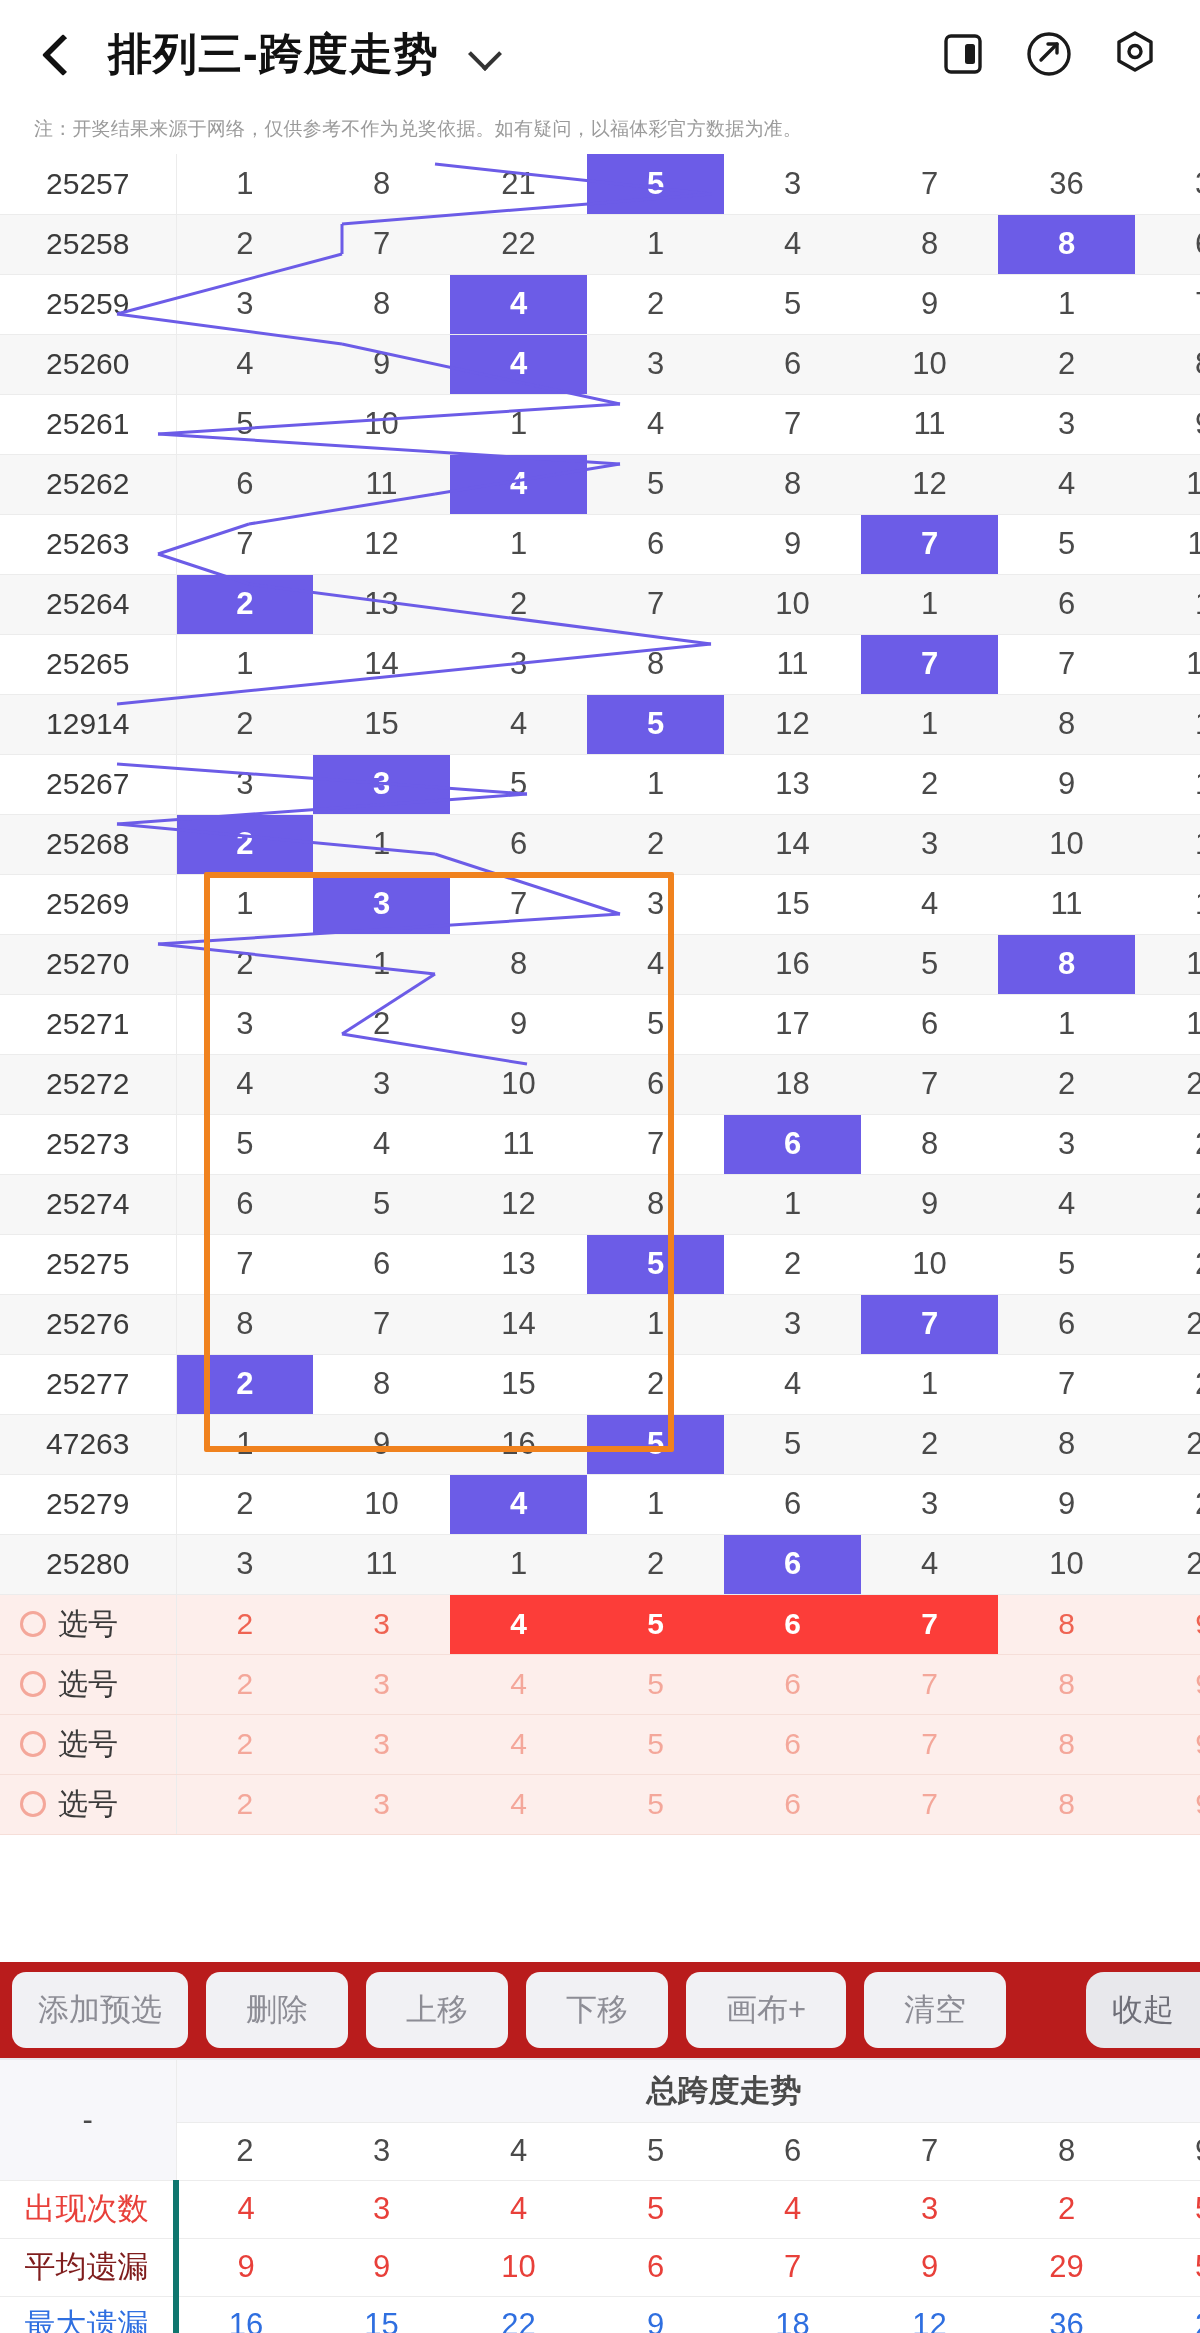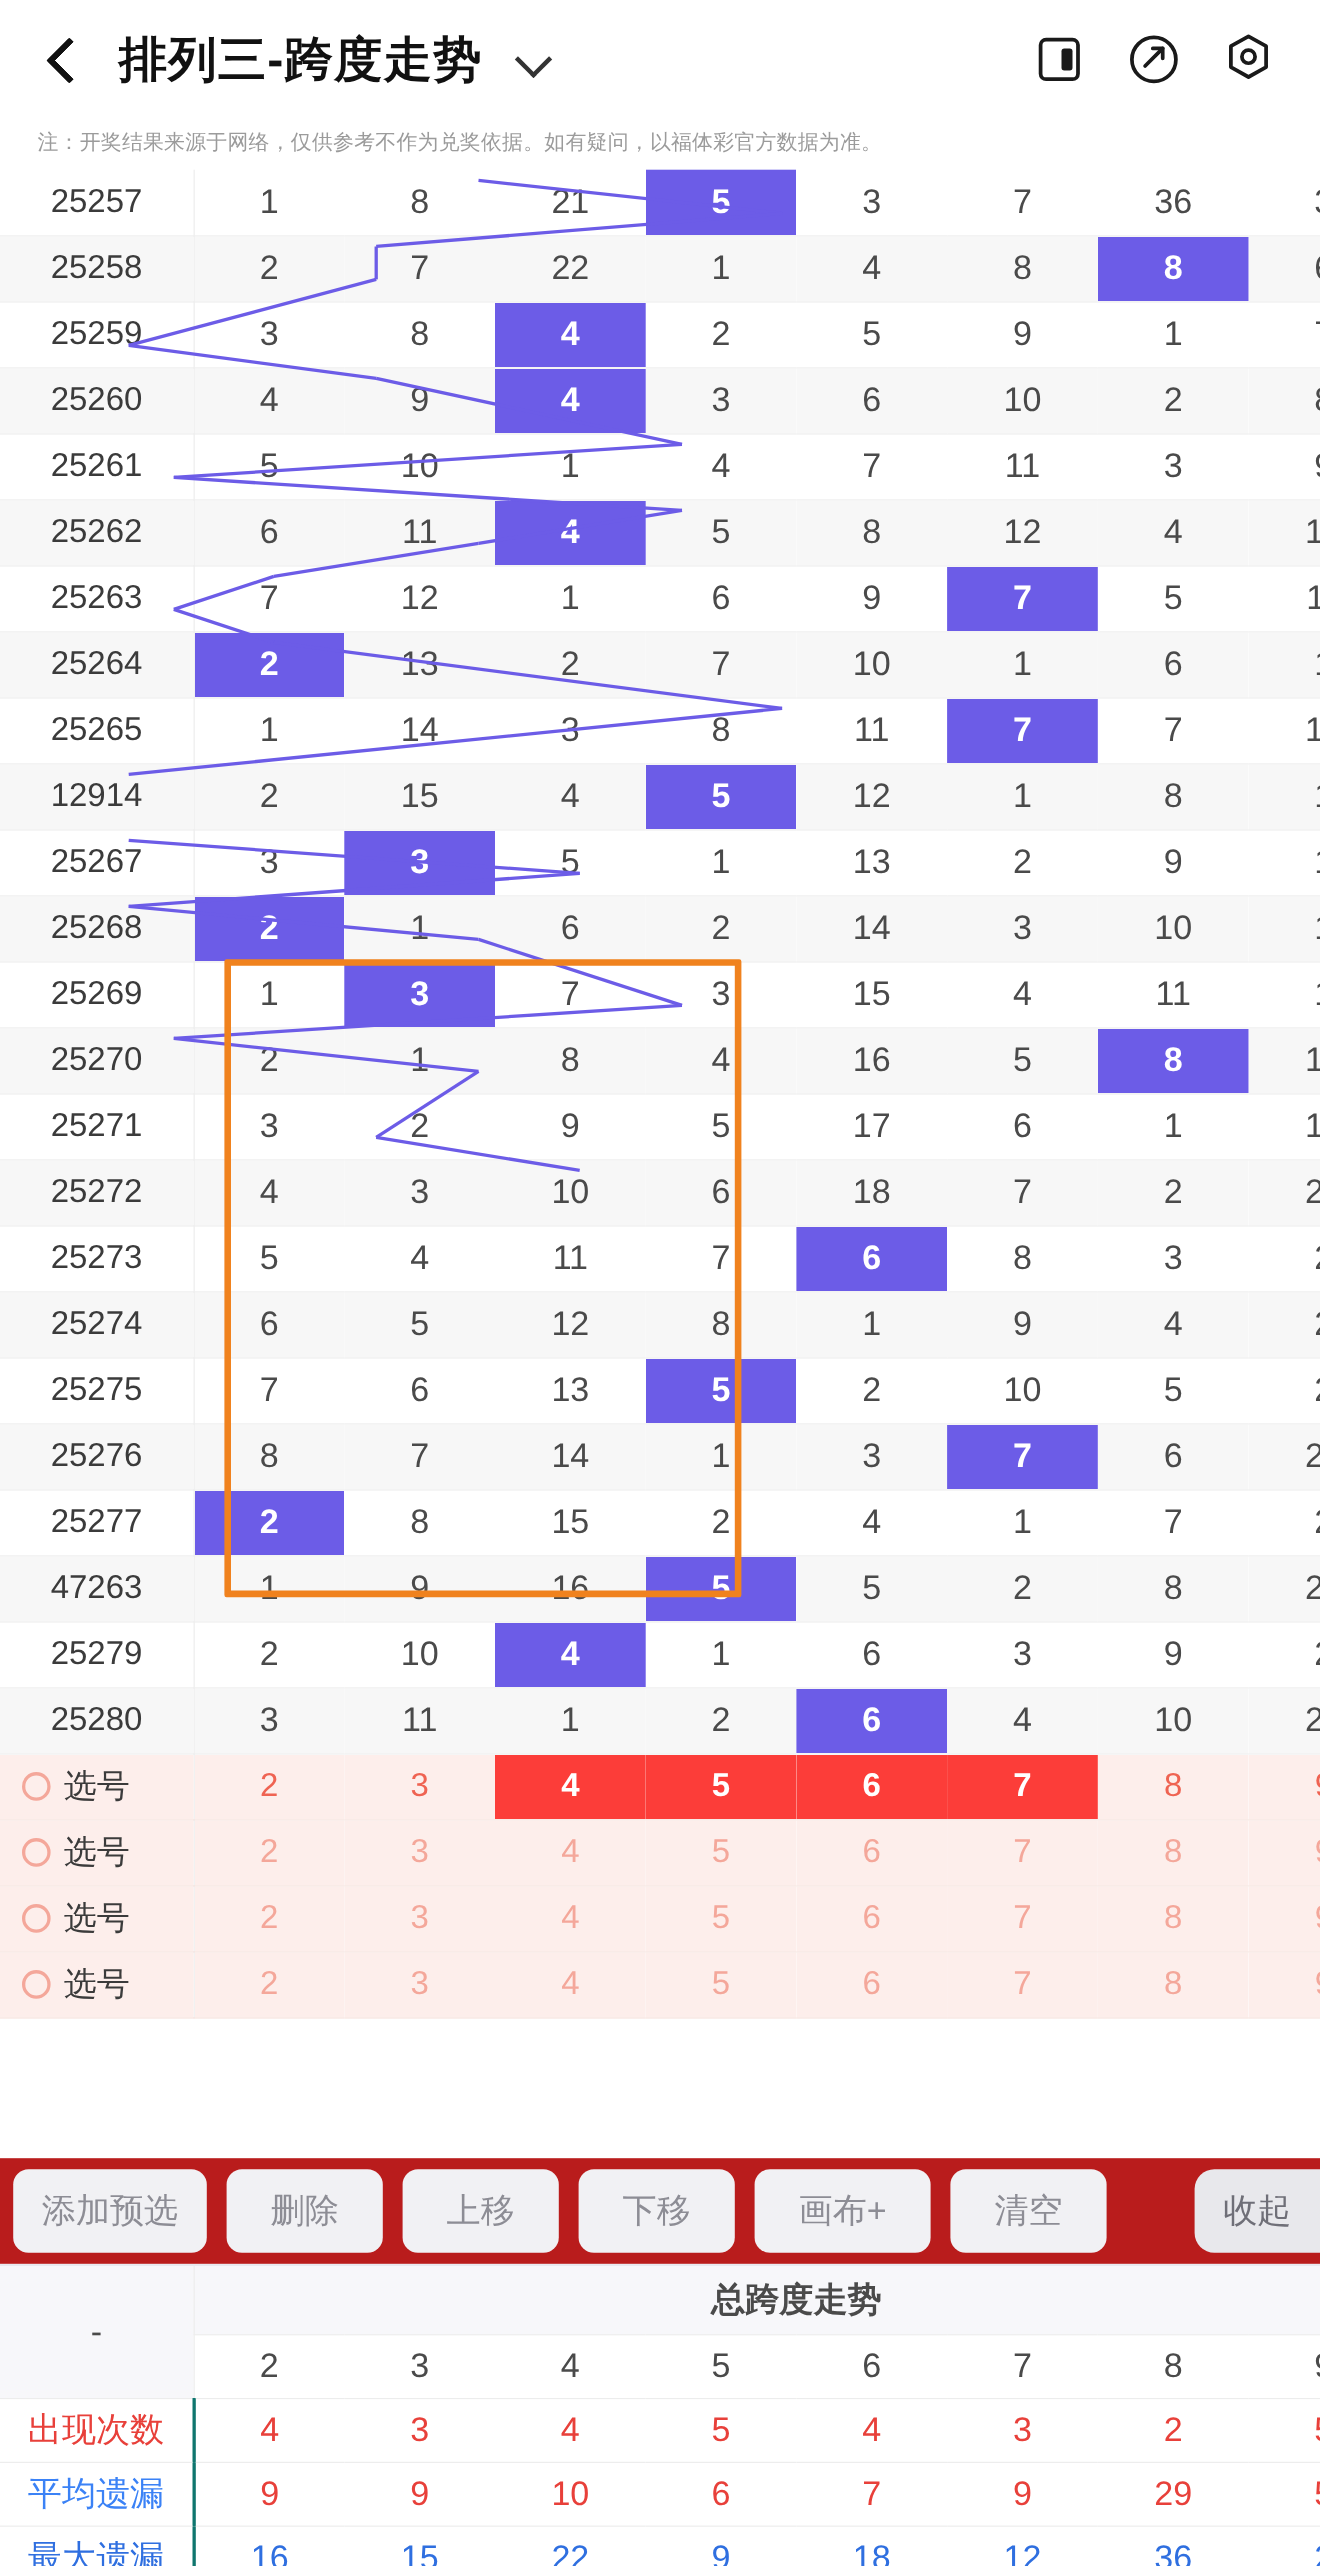--- a/index.html
+++ b/index.html
@@ -210,21 +210,21 @@
   }
   .stats-dash {
     background: #f7f7fa;
     color: #9a9aa2;
     font-size: 32px;
     border-right: 1px solid #ececec;
   }
   .stats-head td { color: #5a5a63; background: #fff; }
   td.row-label {
     font-size: 29px;
-    border-right: 3px solid #0f766e;
+    border-right: 6px solid #0f766e;
     margin-top: 19px;
   }
 </style>
 </head>
 <body>
 
 <div class="header">
   <div class="back-icon"></div>
   <div class="title">排列三-跨度走势</div>
   <div class="chev-down"></div>
@@ -651,21 +651,21 @@
           <td style="color: rgb(232, 64, 58);">4</td>
           <td style="color: rgb(232, 64, 58);">3</td>
           <td style="color: rgb(232, 64, 58);">4</td>
           <td style="color: rgb(232, 64, 58);">5</td>
           <td style="color: rgb(232, 64, 58);">4</td>
           <td style="color: rgb(232, 64, 58);">3</td>
           <td style="color: rgb(232, 64, 58);">2</td>
           <td style="color: rgb(232, 64, 58);">5</td>
         </tr>
         <tr>
-          <td class="row-label" style="color: #3b82f6;">平均遗漏</td>
+          <td class="row-label" style="color: #7f1d1d;">平均遗漏</td>
           <td style="color: rgb(232, 64, 58);">9</td>
           <td style="color: rgb(232, 64, 58);">9</td>
           <td style="color: rgb(232, 64, 58);">10</td>
           <td style="color: rgb(232, 64, 58);">6</td>
           <td style="color: rgb(232, 64, 58);">7</td>
           <td style="color: rgb(232, 64, 58);">9</td>
           <td style="color: rgb(232, 64, 58);">29</td>
           <td style="color: rgb(232, 64, 58);">5</td>
         </tr>
         <tr>

